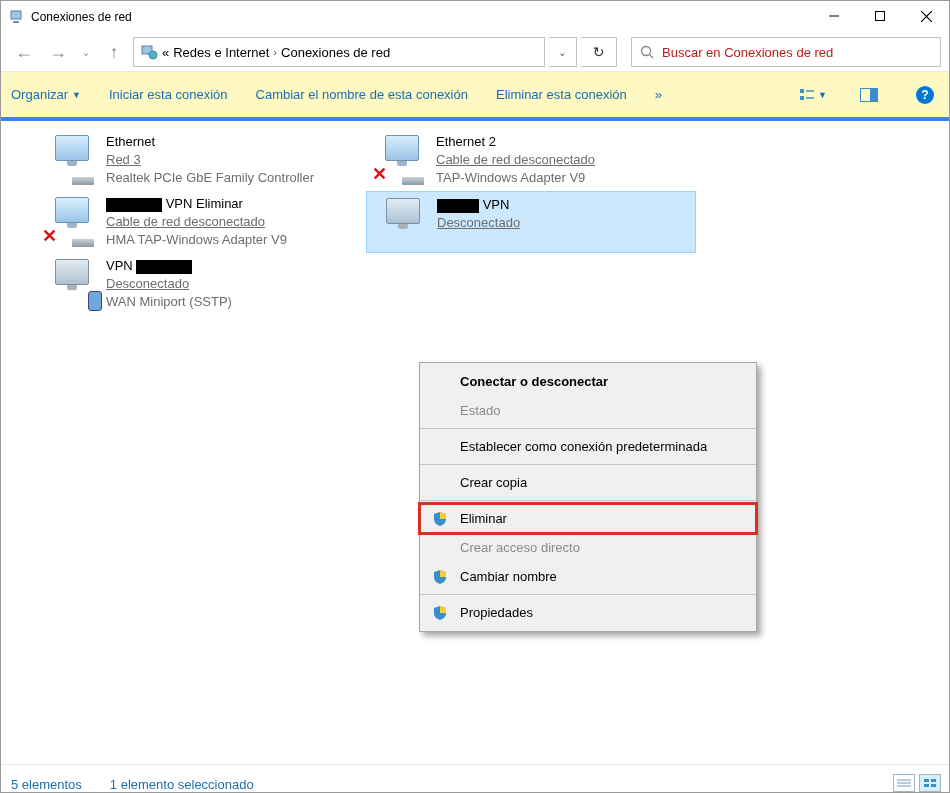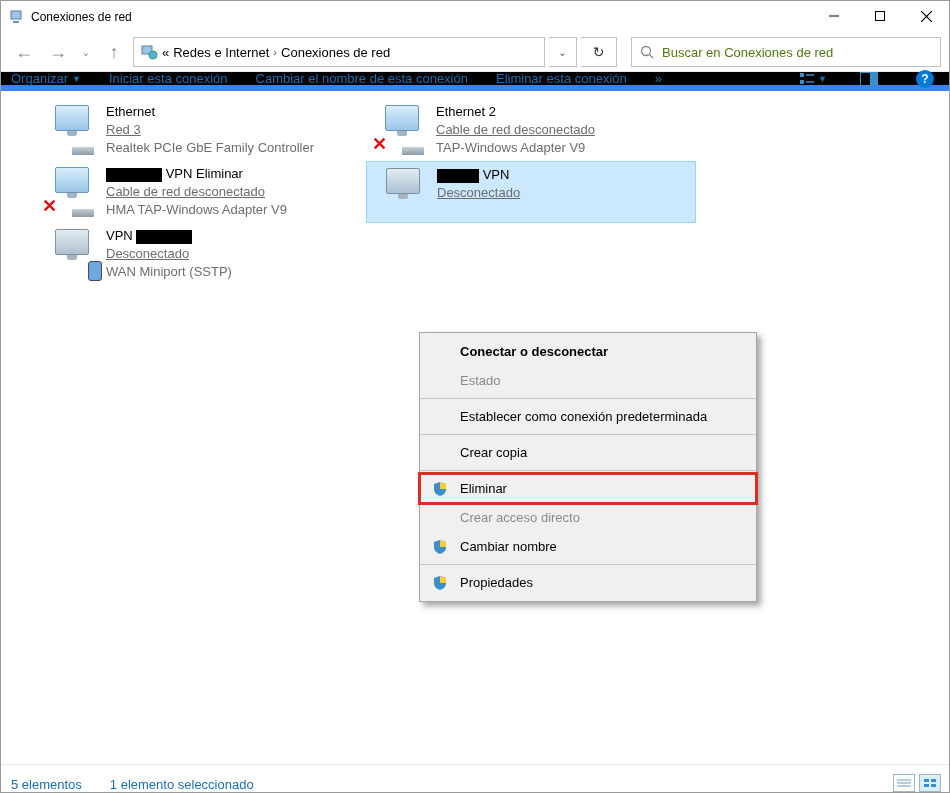--- a/index.html
+++ b/index.html
@@ -14,24 +14,24 @@
   
   .navrow { height: 38px; display: flex; align-items: center; padding: 0 8px; gap: 4px; }
   .navbtn { width:30px; height:30px; display:flex; align-items:center; justify-content:center; color:#8a8a8a; font-size:18px; }
   .navbtn.dropdown { width:18px; font-size:10px; }
   .addrbar { flex: 1; height: 30px; border:1px solid #c0c0c0; display:flex; align-items:center; padding: 0 6px; gap:4px; font-size:13px; color:#000; }
   .addrbar .crumb { color:#000; }
   .addrbar .sep { color:#555; font-size:11px; }
   .addrbar .spacer { flex:1; }
   .addr-drop { width:28px; height:30px; border:1px solid #c0c0c0; border-left:none; display:flex; align-items:center; justify-content:center; font-size:10px; color:#555;}
   .refreshbox { width:36px; height:30px; border:1px solid #c0c0c0; border-left:none; display:flex; align-items:center; justify-content:center; font-size:14px; color:#333; margin-right:10px;}
-  .searchbox { width: 310px; height:30px; border:1px solid #c0c0c0; display:flex; align-items:center; padding: 0 8px; gap:8px; color:#4d7c0f; font-size:13px;}
-
-  
-  .cmdbar { height: 20px; border-top:1px solid #e3eaf0; border-bottom:6px solid #3b82f6; display:flex; align-items:center; padding: 0 10px; gap:28px; background:#000000;}
+  .searchbox { width: 310px; height:30px; border:1px solid #c0c0c0; display:flex; align-items:center; padding: 0 8px; gap:8px; color:#b91c1c; font-size:13px;}
+
+  
+  .cmdbar { height: 50px; border-top:1px solid #e3eaf0; border-bottom:4px solid #3b82f6; display:flex; align-items:center; padding: 0 10px; gap:28px; background:#fef9c3;}
   .cmdbar .cmd { color:#1a6fb1; font-size:13px; display:flex; align-items:center; gap:4px; }
   .cmdbar .chev { font-size:9px; color:#1a6fb1; }
   .cmdbar .spacer { flex:1; }
   .cmdbar .iconbtn { width:28px; height:24px; display:flex; align-items:center; justify-content:center; }
   .viewbtn { display:flex; align-items:center; gap:3px;}
   .help { width:18px; height:18px; border-radius:50%; background:#0078d7; color:#fff; font-size:12px; font-weight:bold; display:flex;align-items:center;justify-content:center;}
 
   
   .content { position:relative; padding: 8px 10px; display:flex; flex-wrap:wrap; align-content:flex-start;margin-left:25px;}
   .conn { width: 330px; min-height:60px; display:flex; padding:4px 6px; gap:4px;}

